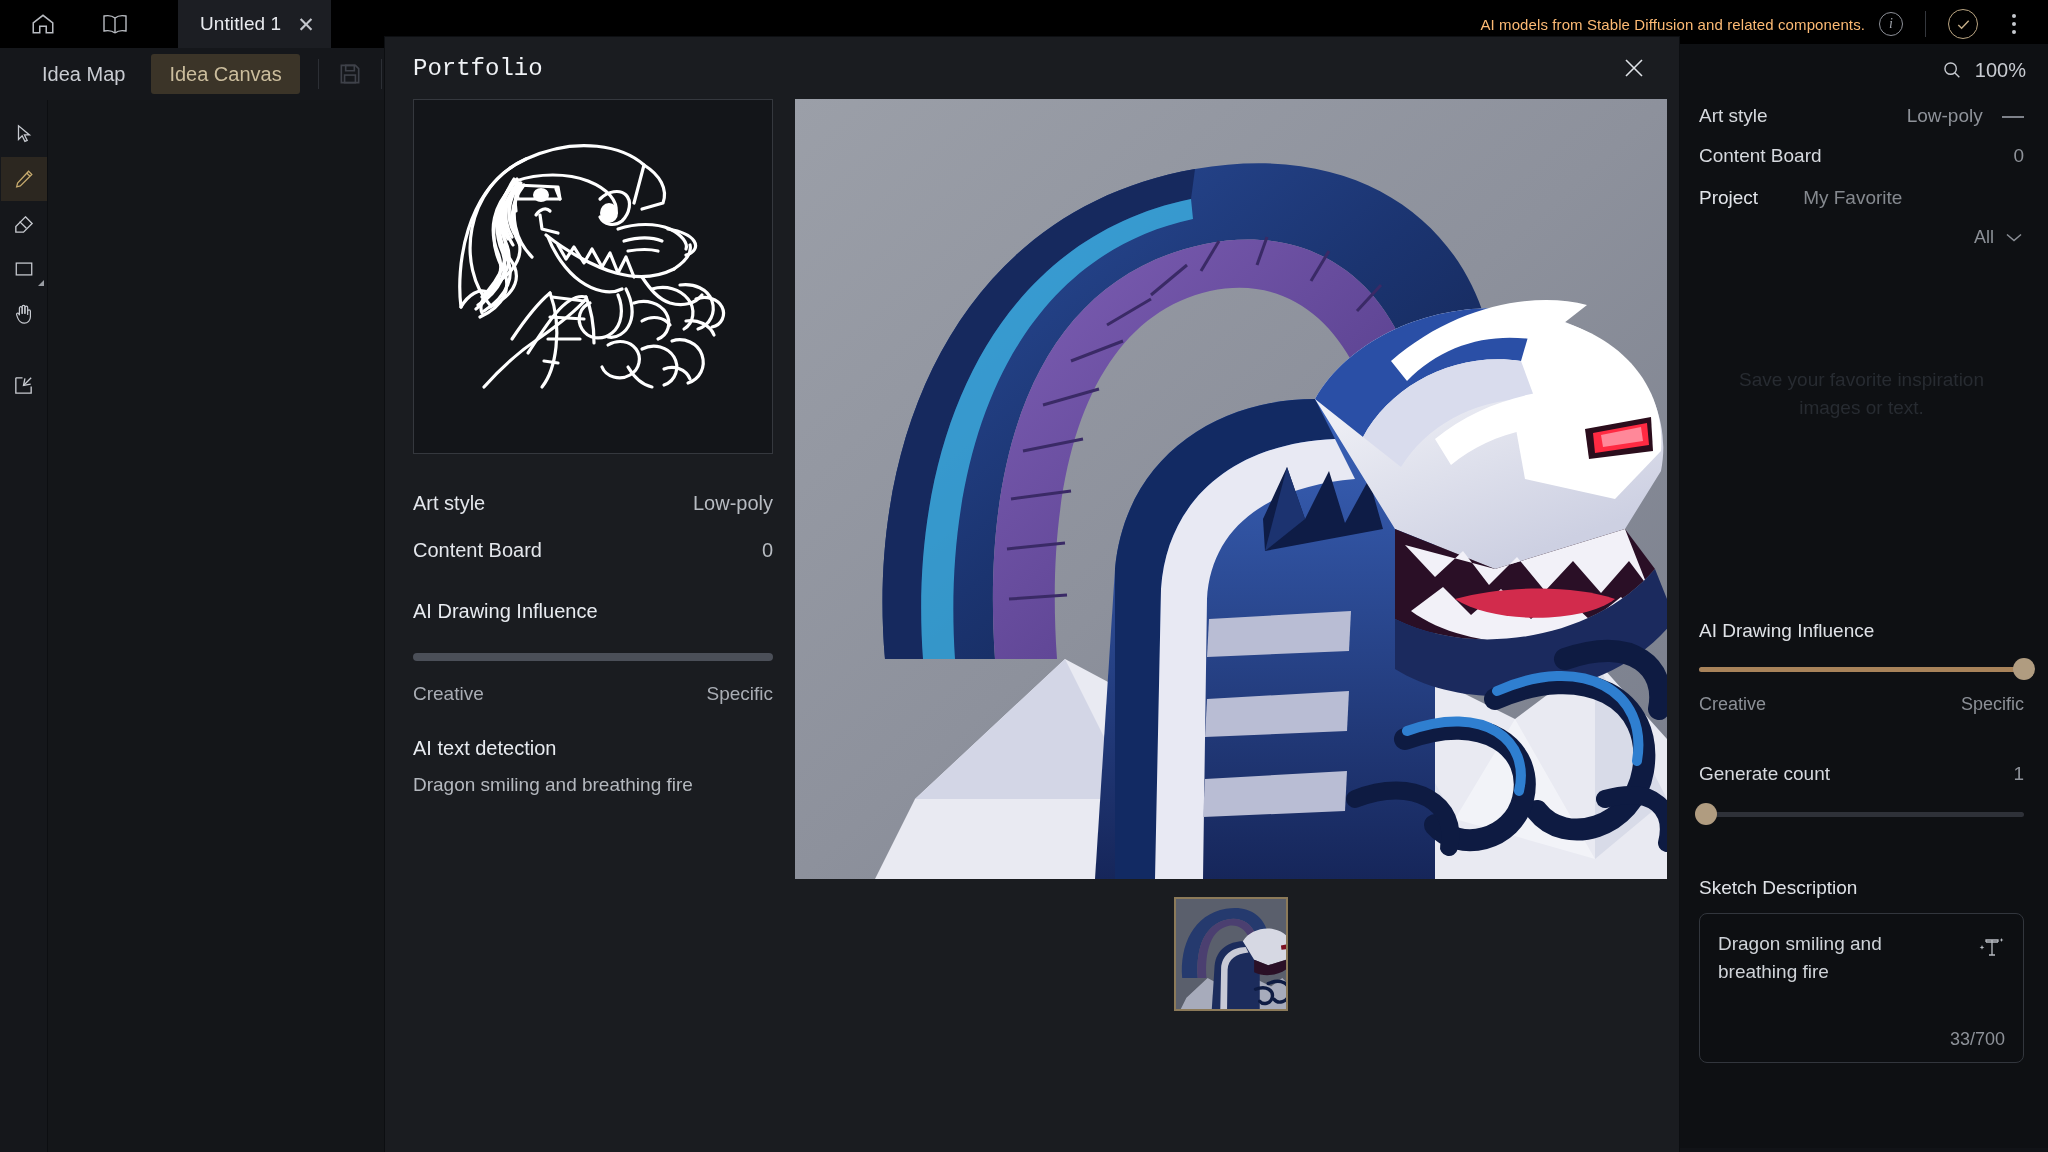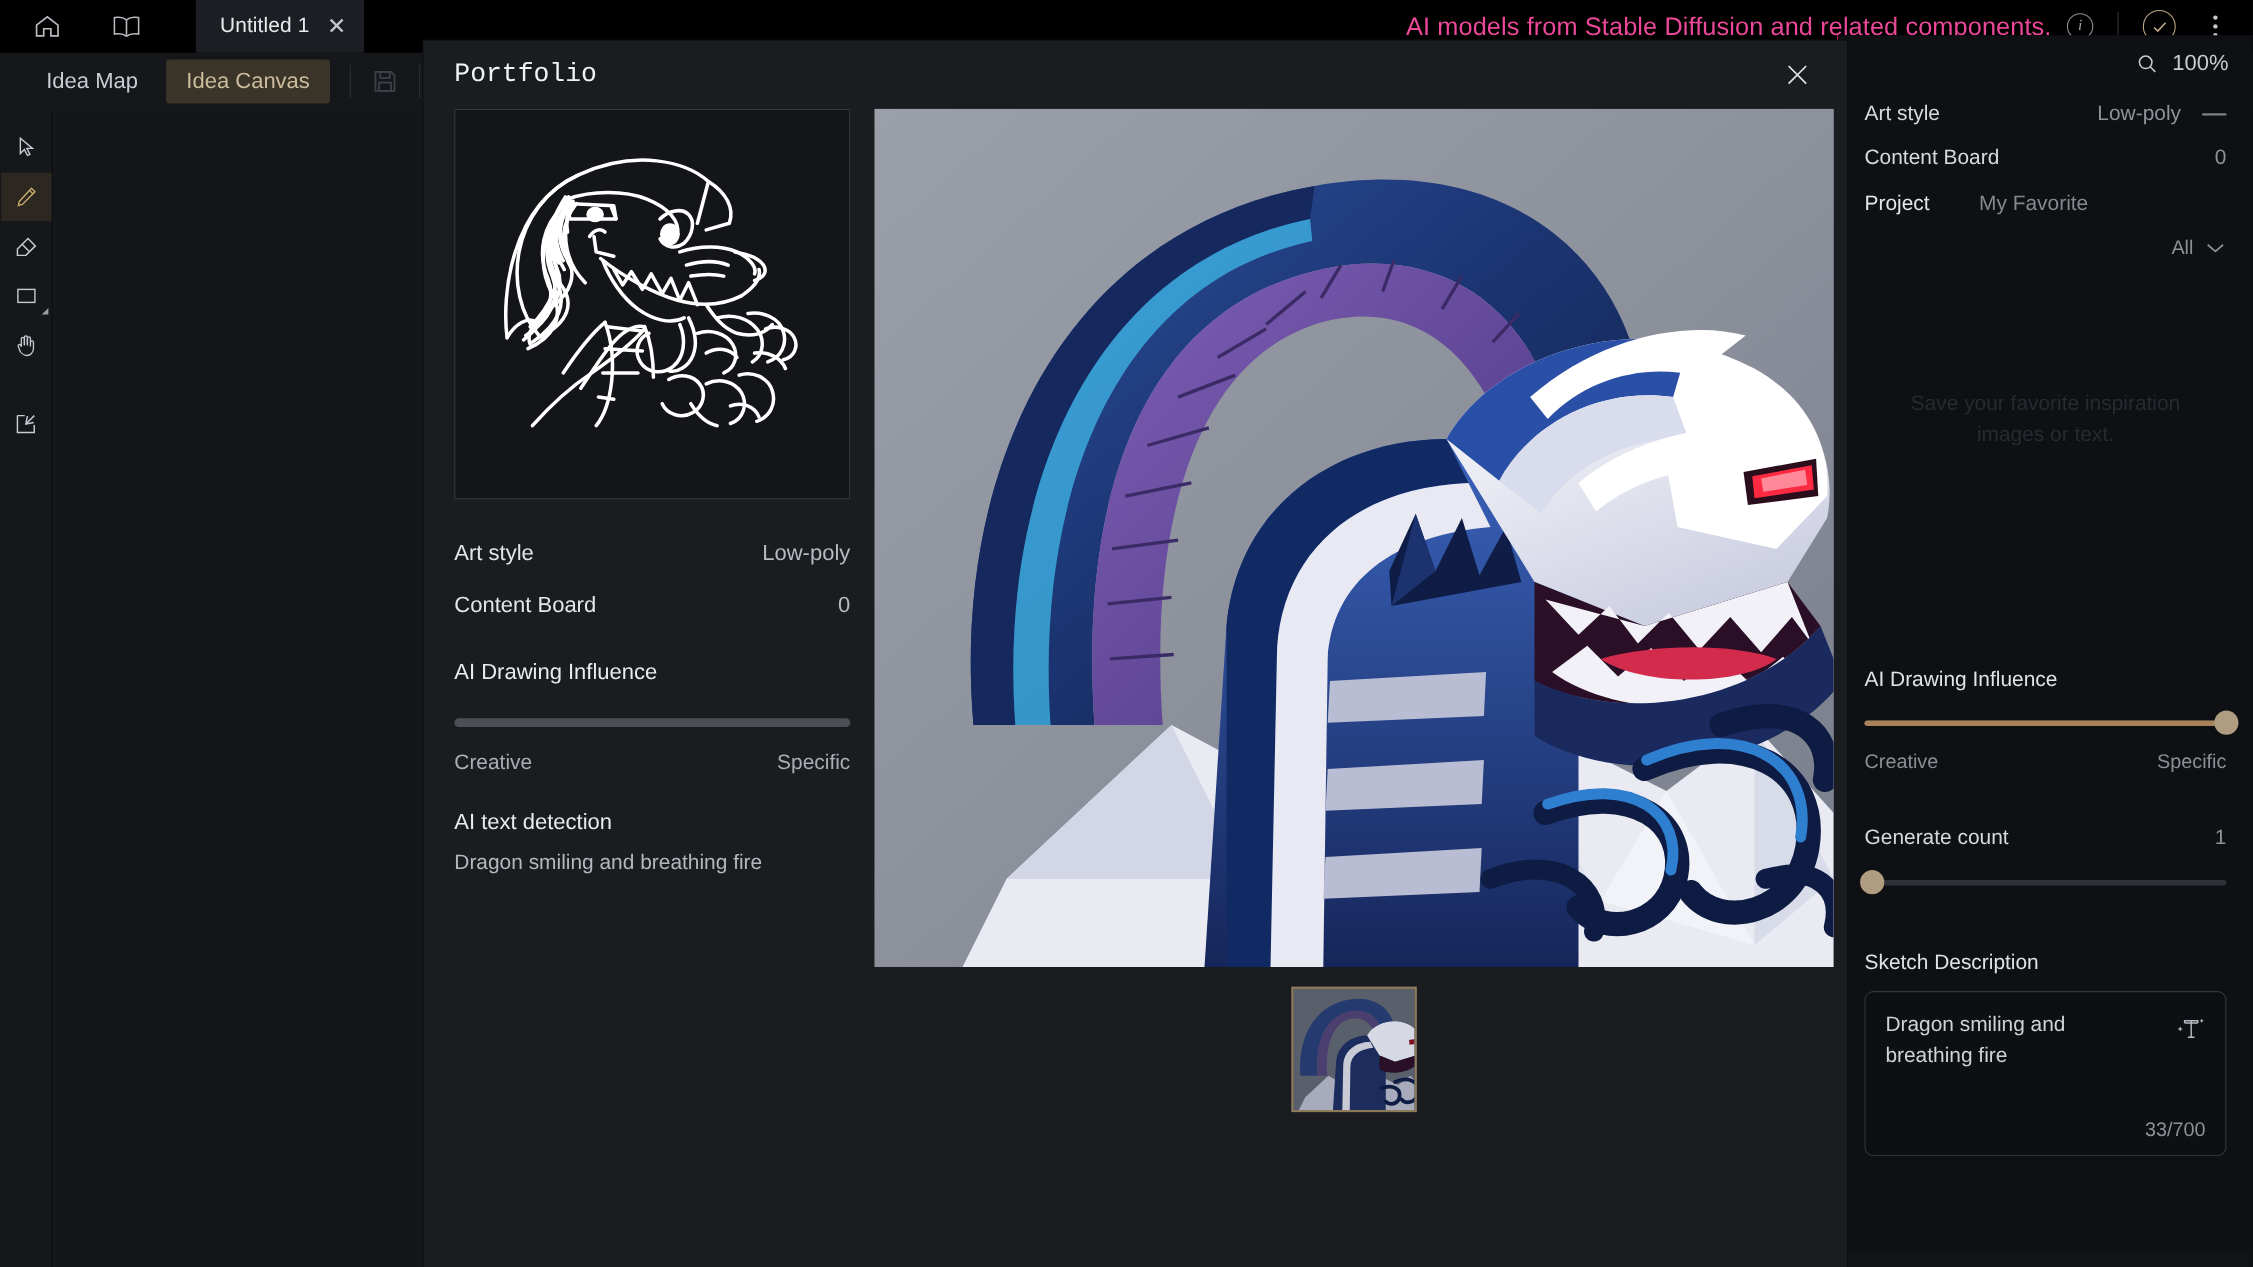--- a/index.html
+++ b/index.html
@@ -23,21 +23,21 @@
   .tb-icon.home { margin-left: 20px; }
   .tb-icon.book { margin-left: 26px; }
   .tab {
     margin-left: 40px; height: 48px; min-width: 140px;
     background: #1c1e23; display: flex; align-items: center;
     padding: 0 16px 0 22px; gap: 16px;
   }
   .tab-label { color: #e8eaee; font-size: 19px; letter-spacing: .1px; }
   .tab-close { color: #c3c6cc; font-size: 21px; line-height: 1; font-weight: 300; }
   .tb-spacer { flex: 1; }
-  .tb-note { color: #ec4899; font-size: 23px; letter-spacing: .1px; }
+  .tb-note { color: #fdba74; font-size: 15px; letter-spacing: .1px; }
   .tb-info {
     margin-left: 14px; width: 24px; height: 24px; border-radius: 50%;
     border: 1.4px solid #8d9098; color: #9ea2a9; font-size: 14px;
     font-family: "Liberation Serif", serif; font-style: italic;
     display: flex; align-items: center; justify-content: center;
   }
   .tb-sep { width: 1px; height: 26px; background: #34373d; margin: 0 22px; }
   .tb-check {
     width: 30px; height: 30px; border-radius: 50%; border: 1.4px solid #b9a481;
     display: flex; align-items: center; justify-content: center; color: #c4ad87;
@@ -80,22 +80,22 @@
   .tool.spaced { margin-top: 26px; }
 
   
   .canvas {
     position: absolute; left: 48px; top: 100px; width: 1622px; height: 1052px;
     background: #141619;
   }
 
   
   .right {
-    position: absolute; right: 0; top: 32px; width: 378px; height: 1104px;
-    background: #0e1013; border-left: 1px solid #be185d;
+    position: absolute; right: 0; top: 44px; width: 378px; height: 1104px;
+    background: #0e1013; border-left: 5px solid #be185d;
   }
   .zoomrow {
     height: 52px; display: flex; align-items: center; justify-content: flex-end;
     padding-right: 22px; gap: 12px; color: #c8cbd1;
   }
   .zoom-val { font-size: 20px; }
   .rp-pad { padding: 0 24px; }
   .rp-row {
     display: flex; align-items: center; justify-content: space-between;
     height: 40px; color: #d6d9de; font-size: 19px;

